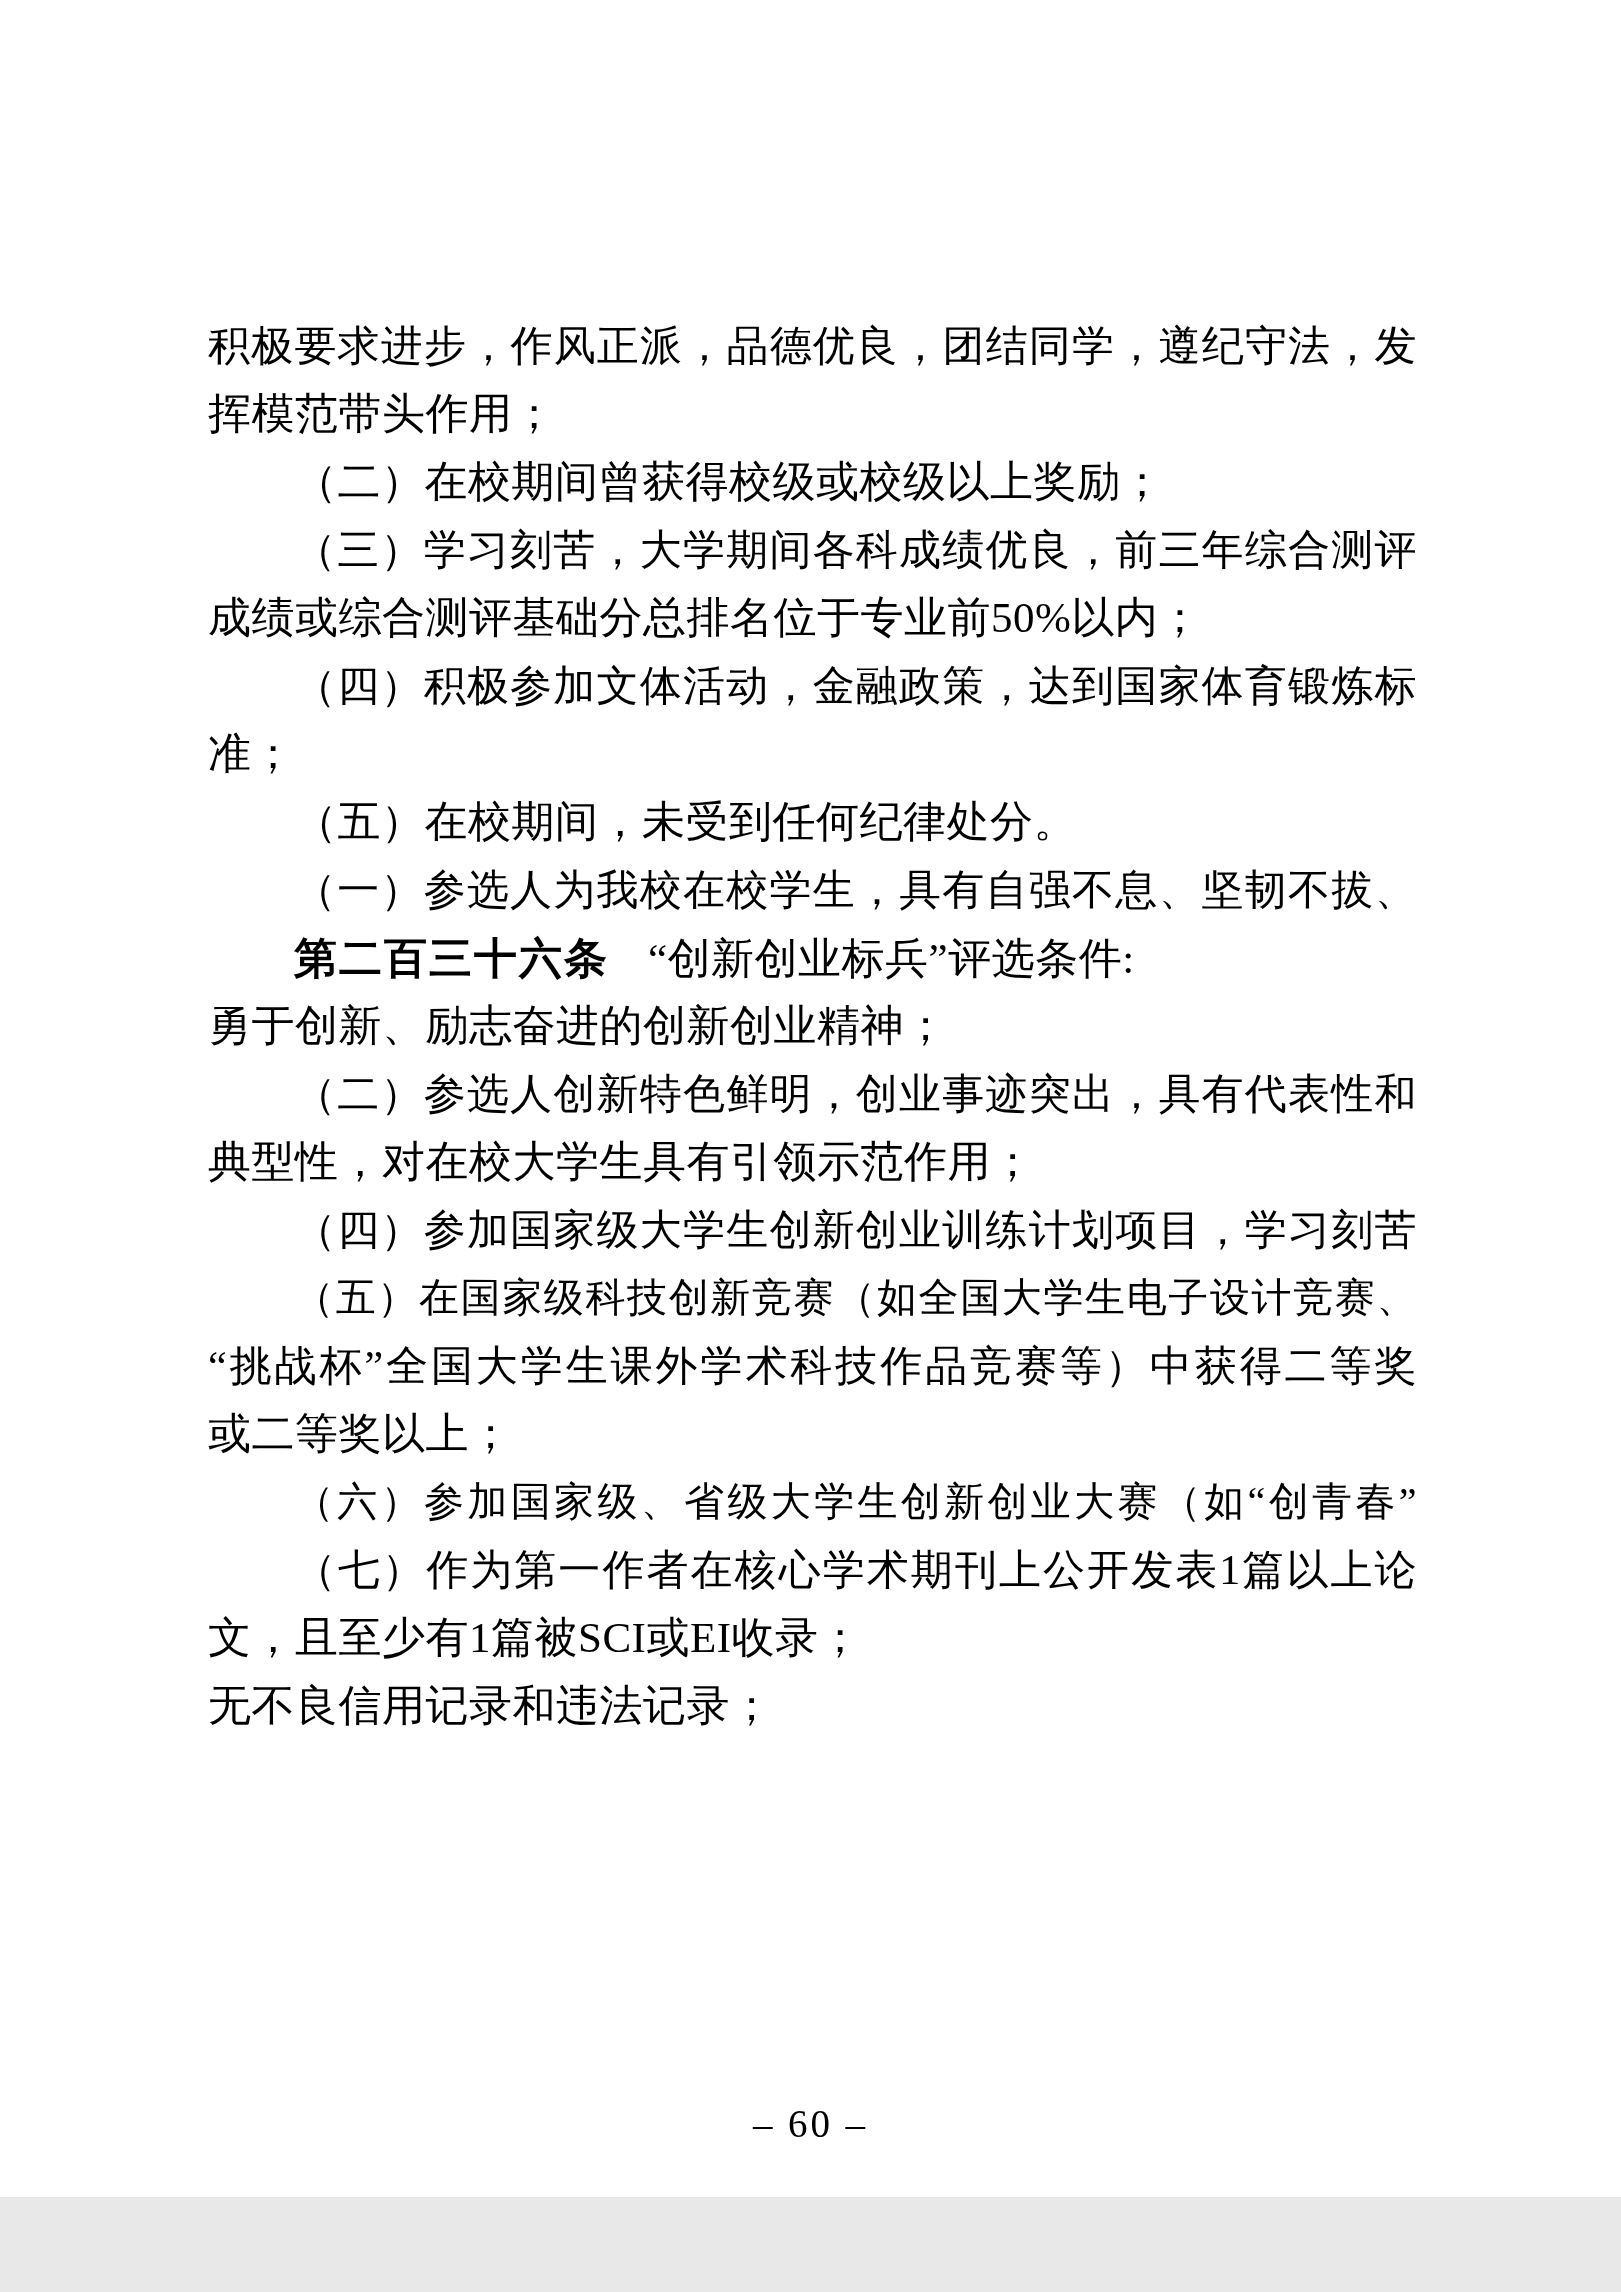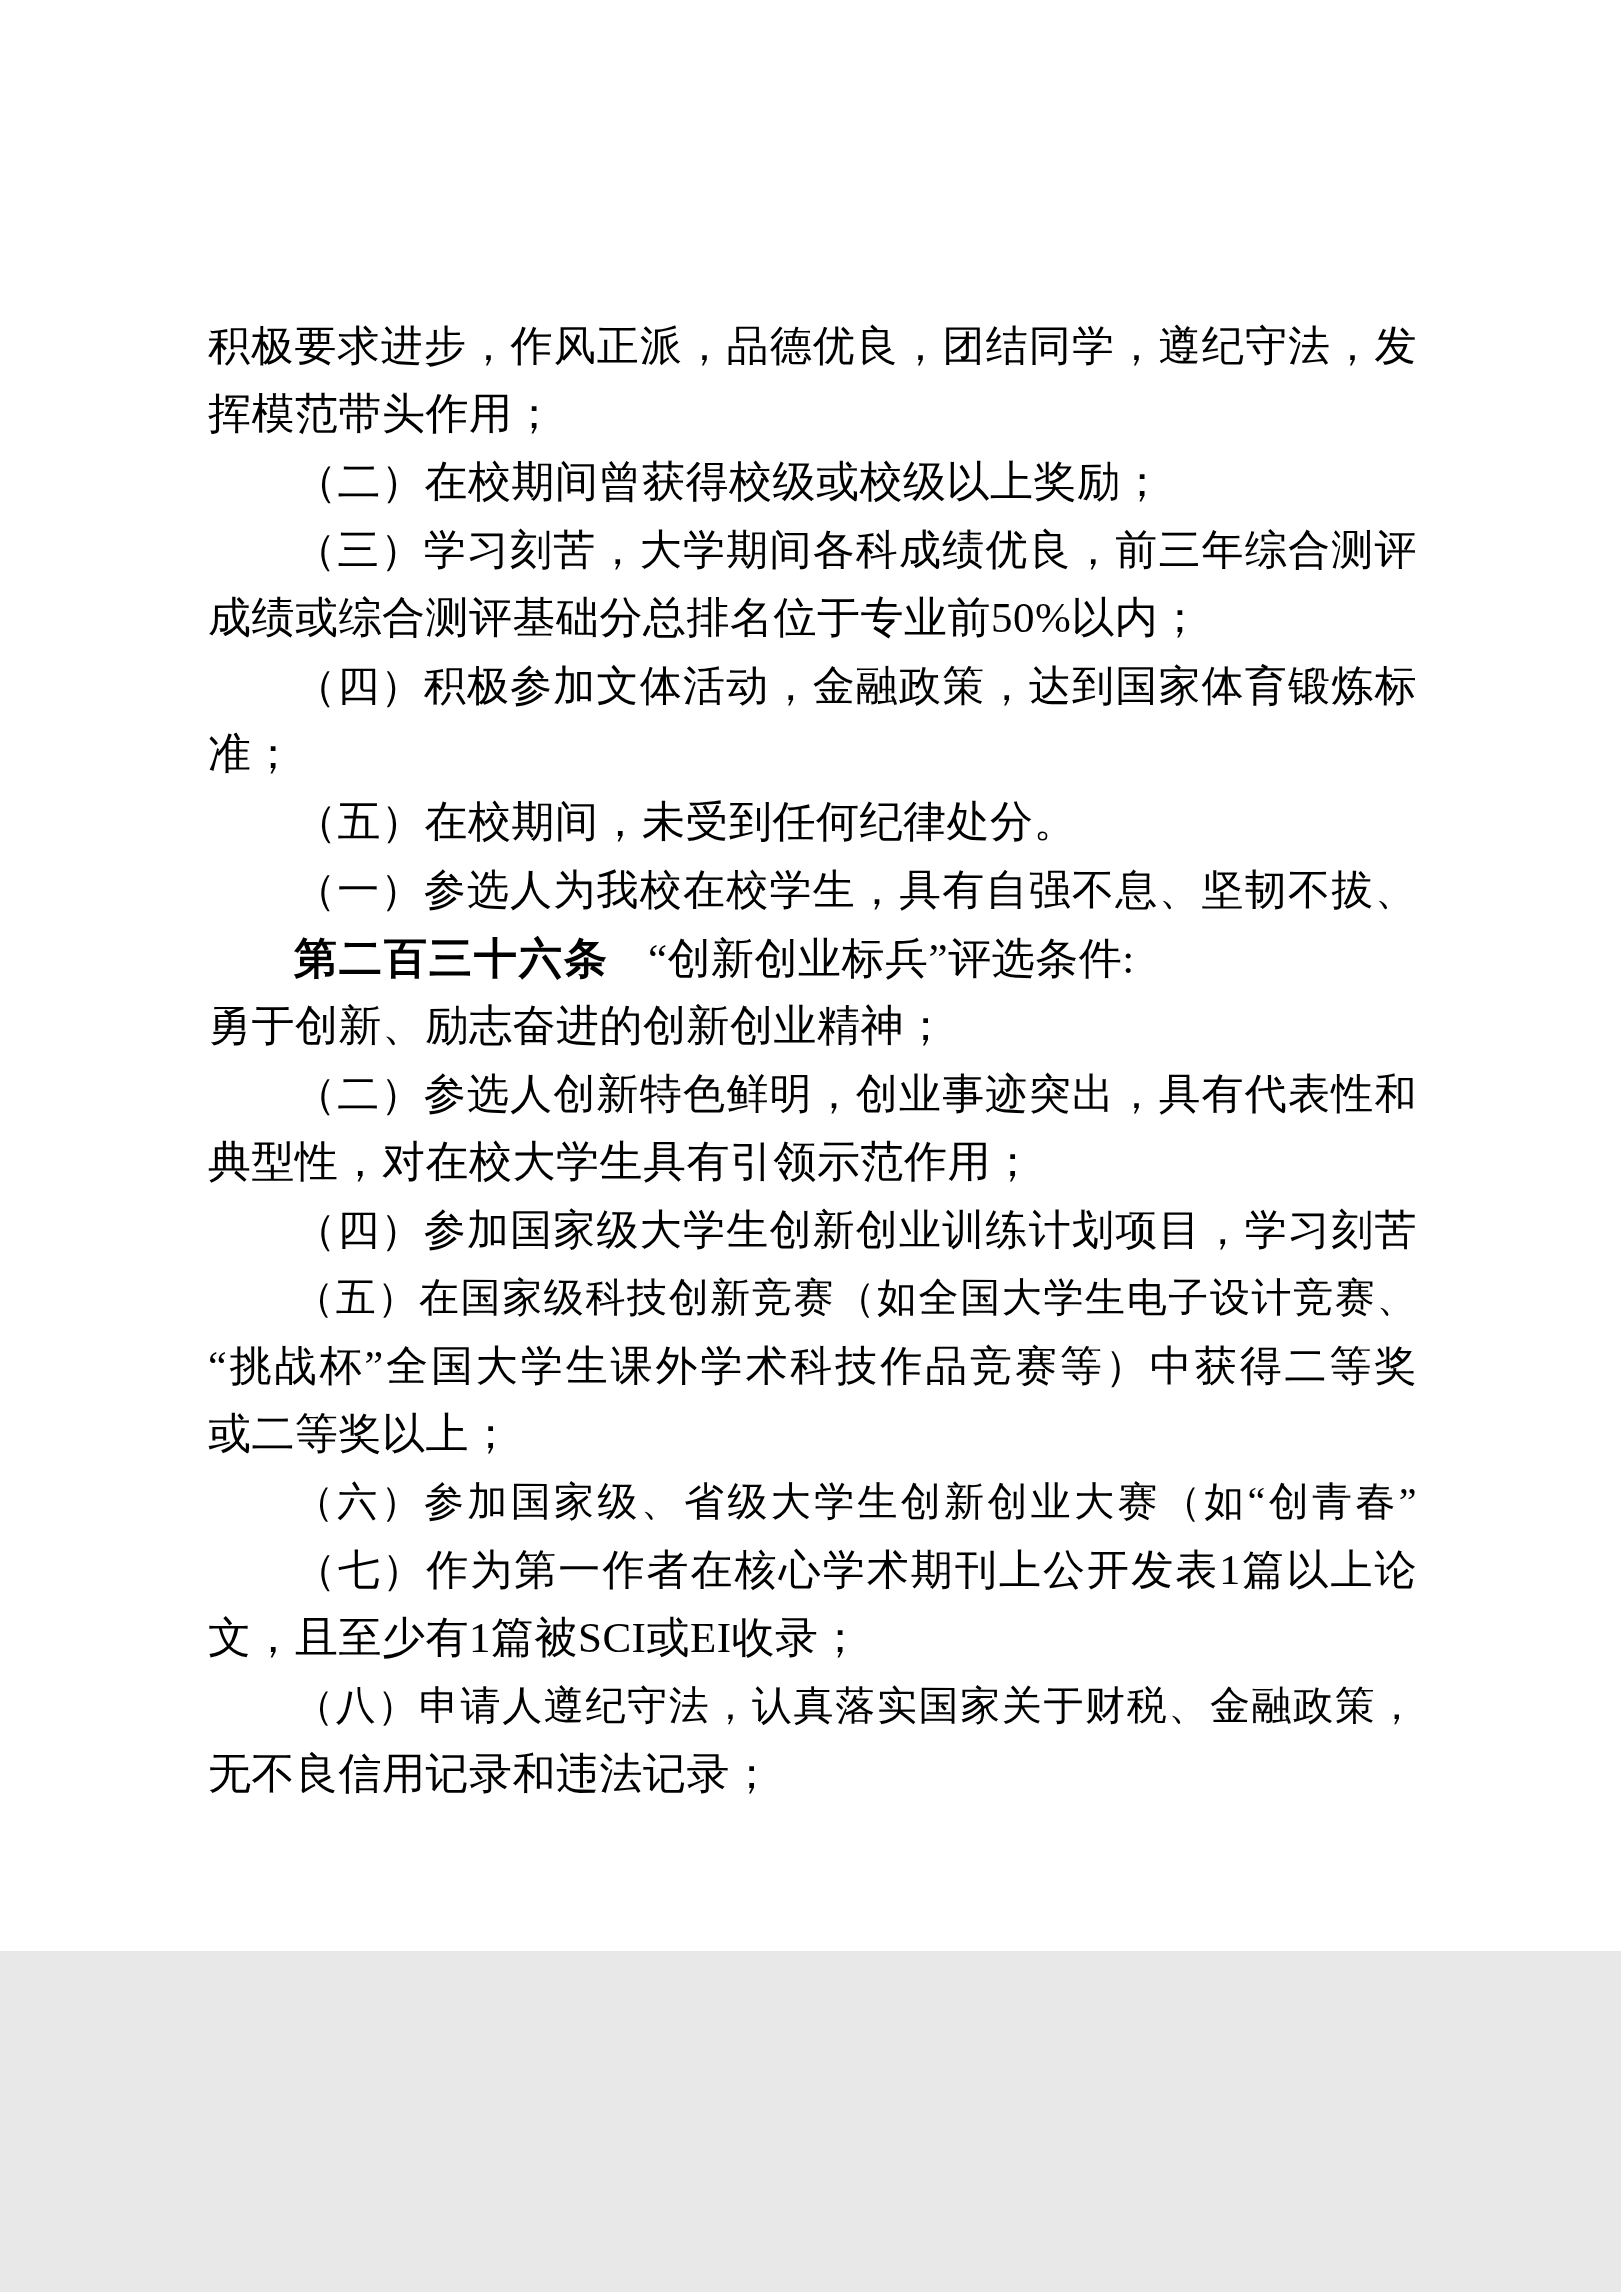--- a/index.html
+++ b/index.html
@@ -1,18 +1,18 @@
 <!DOCTYPE html>
 <html lang="zh"><head>
 <meta charset="utf-8">
 <style>
   html,body{margin:0;padding:0;background:#e8e8e8;}
   .page{
     position:relative;
-    width:1621px;height:1951px;
+    width:1621px;height:2197px;
     background:#ffffff;
     color:#000000;
     font-family:"Liberation Serif","DejaVu Serif",serif;
     overflow:hidden;
     margin:0 auto;
   }
   .text-block{
     position:absolute;
     left:208px;top:312px;
     width:1209px;
@@ -75,20 +75,19 @@
     <div class="ln">勇于创新、励志奋进的创新创业精神；</div>
     <div class="ln ind just">（二）参选人创新特色鲜明，创业事迹突出，具有代表性和</div>
     <div class="ln">典型性，对在校大学生具有引领示范作用；</div>
     <div class="ln ind just">（四）参加国家级大学生创新创业训练计划项目，学习刻苦</div>
     <div class="ln ind just tight">（五）在国家级科技创新竞赛（如全国大学生电子设计竞赛、</div>
     <div class="ln just">“挑战杯”全国大学生课外学术科技作品竞赛等）中获得二等奖</div>
     <div class="ln">或二等奖以上；</div>
     <div class="ln ind just tight">（六）参加国家级、省级大学生创新创业大赛（如“创青春”</div>
     <div class="ln ind just">（七）作为第一作者在核心学术期刊上公开发表1篇以上论</div>
     <div class="ln">文，且至少有1篇被SCI或EI收录；</div>
-    <div class="ln ind just tight">（八）申请人遵纪守法，认真落实国家关于财税、金融政策，</div>
     <div class="ln">无不良信用记录和违法记录；</div>
 
   </div>
 
   <div class="footer">– 60 –</div>
 </div>
 
 
 </body></html>

